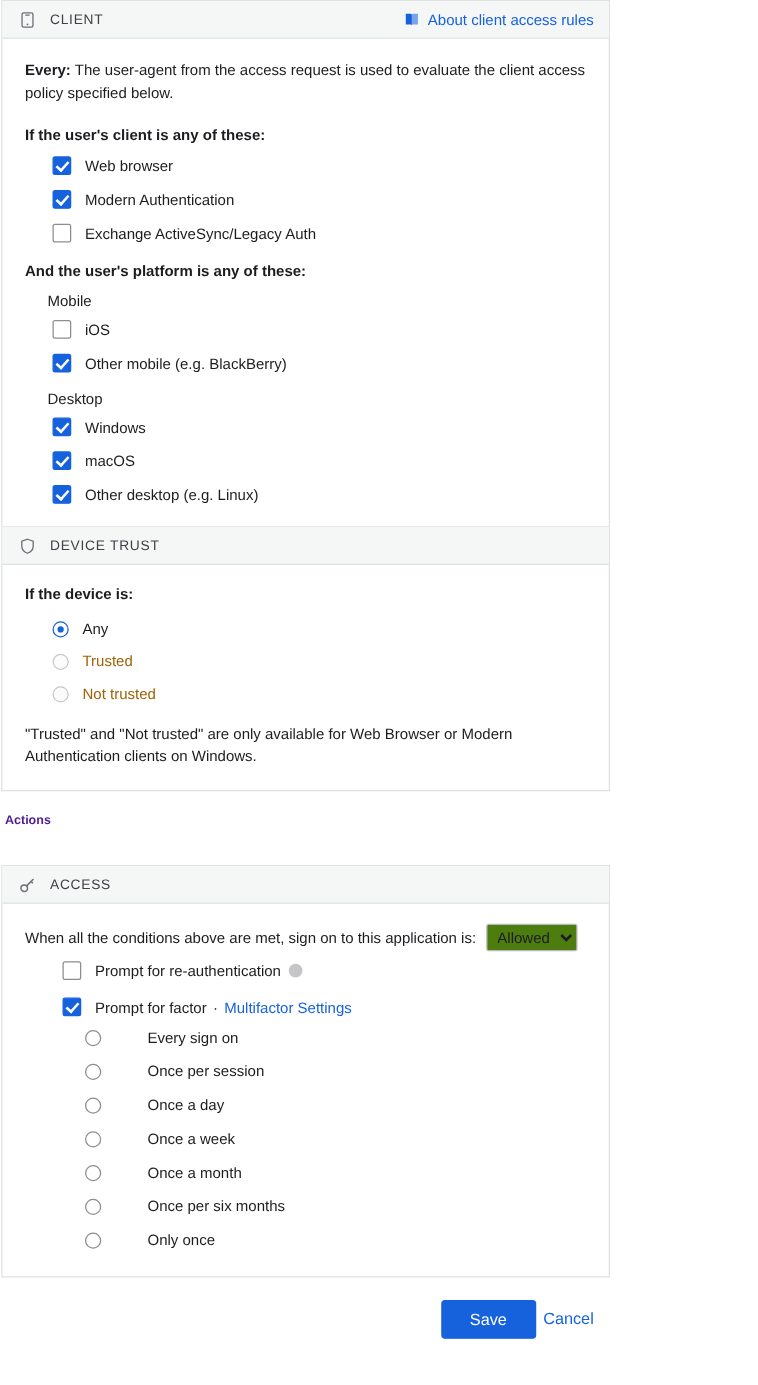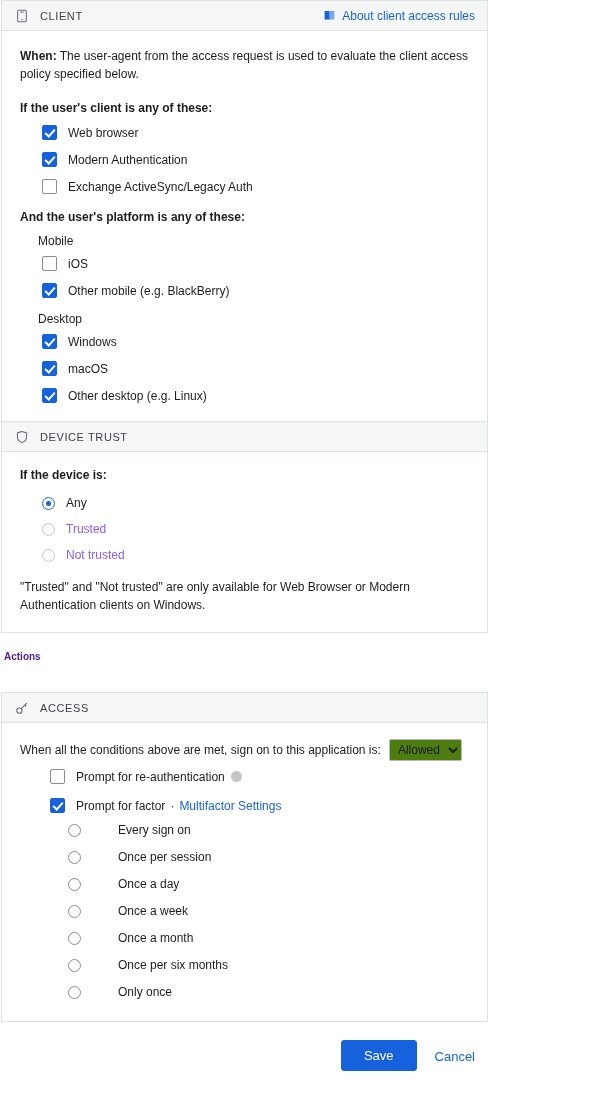--- a/index.html
+++ b/index.html
@@ -147,21 +147,21 @@
   .rrow .rb.selected::after {
     content: "";
     position: absolute;
     left: 3px;
     top: 3px;
     width: 5px;
     height: 5px;
     border-radius: 50%;
     background: #1662dd;
   }
-  .rrow.disabled { color: #8b5cf6; }
+  .rrow.disabled { color: #a16207; }
   .rrow.disabled .rb { border-color: #c8c8cc; background: #fbfbfb; }
 
   .helper {
     font-size: 12px;
     line-height: 1.5;
     color: #1d1d21;
     margin: 16px 0 0 0;
   }
 
   
@@ -205,22 +205,22 @@
   }
   .mid-dot { color: #1d1d21; }
 
   .factor-radios { margin-top: 2px; }
   .factor-radios .rrow { margin-left: 48px; margin-bottom: 13px; gap: 26px; }
 
   
   .footer {
     display: flex;
     justify-content: flex-end;
-    align-items: flex-end;
-    gap: 14px;
+    align-items: flex-start;
+    gap: 2px;
     padding: 18px 10px 0 0;
   }
   .btn-primary {
     background: #1662dd;
     color: #fff;
     border: 1px solid #1662dd;
     border-radius: 3px;
     font-size: 13px;
     font-family: "Liberation Sans", sans-serif;
     padding: 7px 22px;
@@ -257,21 +257,21 @@
             <path d="M2 2.5h4.5c.8 0 1.5.5 1.5 1.2V14c0-.6-.7-1-1.5-1H2V2.5z"></path>
             <path d="M14 2.5H9.5c-.8 0-1.5.5-1.5 1.2V14c0-.6.7-1 1.5-1H14V2.5z" opacity="0.55"></path>
           </svg>
         </span>
         <span>About client access rules</span>
       </a>
     </div>
 
     <div class="panel-body">
       <p class="note">
-        <b>When:</b><span> The user-agent from the access request is used to evaluate the client access policy specified below.</span>
+        <b>Every:</b><span> The user-agent from the access request is used to evaluate the client access policy specified below.</span>
       </p>
 
       <p class="subhead">If the user's client is any of these:</p>
 
       <div class="cbrow">
         <span class="cb checked"></span>
         <label>Web browser</label>
       </div>
       <div class="cbrow">
         <span class="cb checked"></span>

